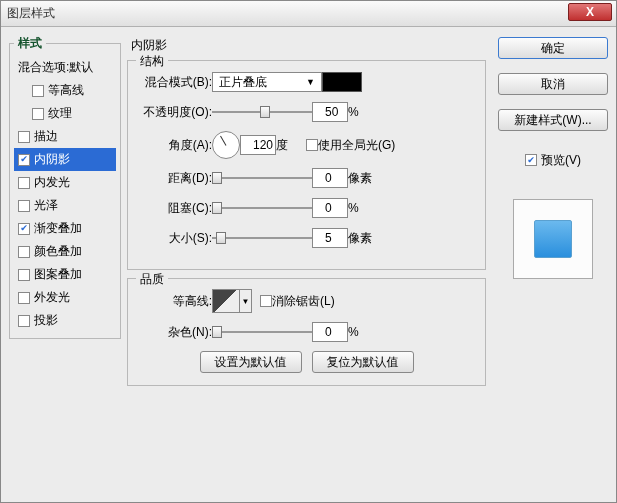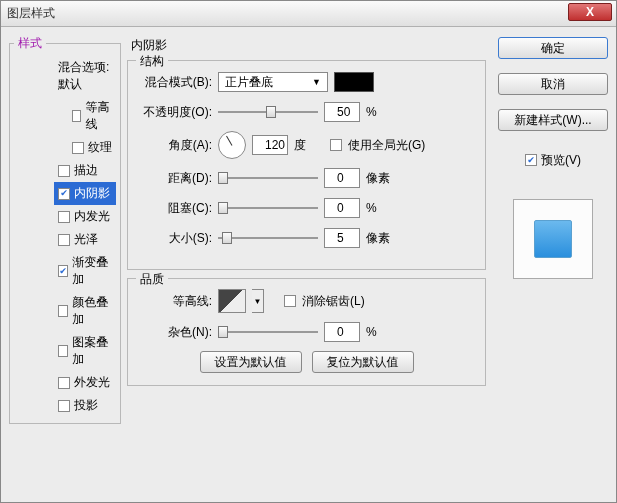--- a/index.html
+++ b/index.html
@@ -4,32 +4,32 @@
 <style>
 * { box-sizing: border-box; margin: 0; padding: 0; font-family: "Microsoft YaHei", SimSun, sans-serif; font-size: 12px; }
 body { background: #ececec; width: 617px; height: 503px; overflow: hidden; }
 .dialog { width: 617px; height: 503px; background: #ececec; border: 1px solid #888; position: relative; }
 .titlebar { height: 26px; background: linear-gradient(#fafafa, #e0e0e0); border-bottom: 1px solid #b0b0b0; display: flex; align-items: center; padding: 0 6px; position: relative; }
 .titlebar .title { color: #333; }
 .close-btn { position: absolute; right: 4px; top: 2px; width: 44px; height: 18px; background: linear-gradient(#e27777, #c03030); border: 1px solid #7a1f1f; border-radius: 2px; color: #fff; display: flex; align-items: center; justify-content: center; font-weight: bold; cursor: pointer; }
 .body { display: flex; padding: 8px 2px 8px 8px; gap: 6px; height: calc(100% - 26px); }
 .left-panel { width: 112px; }
 .fieldset { border: 1px solid #b8b8b8; padding: 4px 4px 6px; margin-bottom: 6px; position: relative; }
-.fieldset > legend { padding: 0 4px; color: #a21caf; }
+.fieldset > legend { padding: 0 4px; color: #14532d; font-weight: bold; }
 .styles-list { list-style: none; }
-.styles-list li { padding: 3px 4px; display: flex; align-items: center; gap: 4px; cursor: default; margin-left: 40px; }
+.styles-list li { padding: 3px 4px; display: flex; align-items: center; gap: 4px; cursor: default; }
 .styles-list li.header { font-weight: normal; }
 .styles-list li.selected { background: #2b6bd4; color: #fff; }
 .styles-list li.indent { padding-left: 18px; }
 .cb { width: 12px; height: 12px; border: 1px solid #888; background: #fff; display: inline-flex; align-items: center; justify-content: center; font-size: 10px; color: #2b6bd4; }
 .cb.checked::after { content: "✔"; font-size: 9px; line-height: 1; }
 .center-panel { flex: 1; }
 .group { border: 1px solid #b8b8b8; padding: 10px 8px 12px; margin-bottom: 8px; position: relative; }
 .group > .legend { position: absolute; top: -8px; left: 8px; background: #ececec; padding: 0 4px; }
-.row { display: flex; align-items: center; gap: 6px; margin-bottom: 8px; min-height: 22px; }
+.row { display: flex; align-items: center; margin-bottom: 8px; min-height: 22px; }
 .row .lbl { width: 76px; text-align: right; }
 .select { height: 20px; border: 1px solid #888; background: #fff; padding: 0 6px; display: flex; align-items: center; justify-content: space-between; gap: 4px; }
 .select .arrow { font-size: 9px; }
 .swatch { width: 40px; height: 20px; background: #000; border: 1px solid #555; }
 .slider { position: relative; width: 100px; height: 16px; }
 .slider .track { position: absolute; top: 7px; left: 0; right: 0; height: 2px; background: #999; }
 .slider .thumb { position: absolute; top: 2px; width: 10px; height: 12px; background: linear-gradient(#fcfcfc,#d8d8d8); border: 1px solid #777; }
 .numbox { width: 36px; height: 20px; border: 1px solid #888; background: #fff; padding: 0 12px; display: flex; align-items: center; }
 .unit { width: 30px; }
 .angle-dial { width: 28px; height: 28px; border: 1px solid #888; border-radius: 50%; background: #fff; position: relative; }

